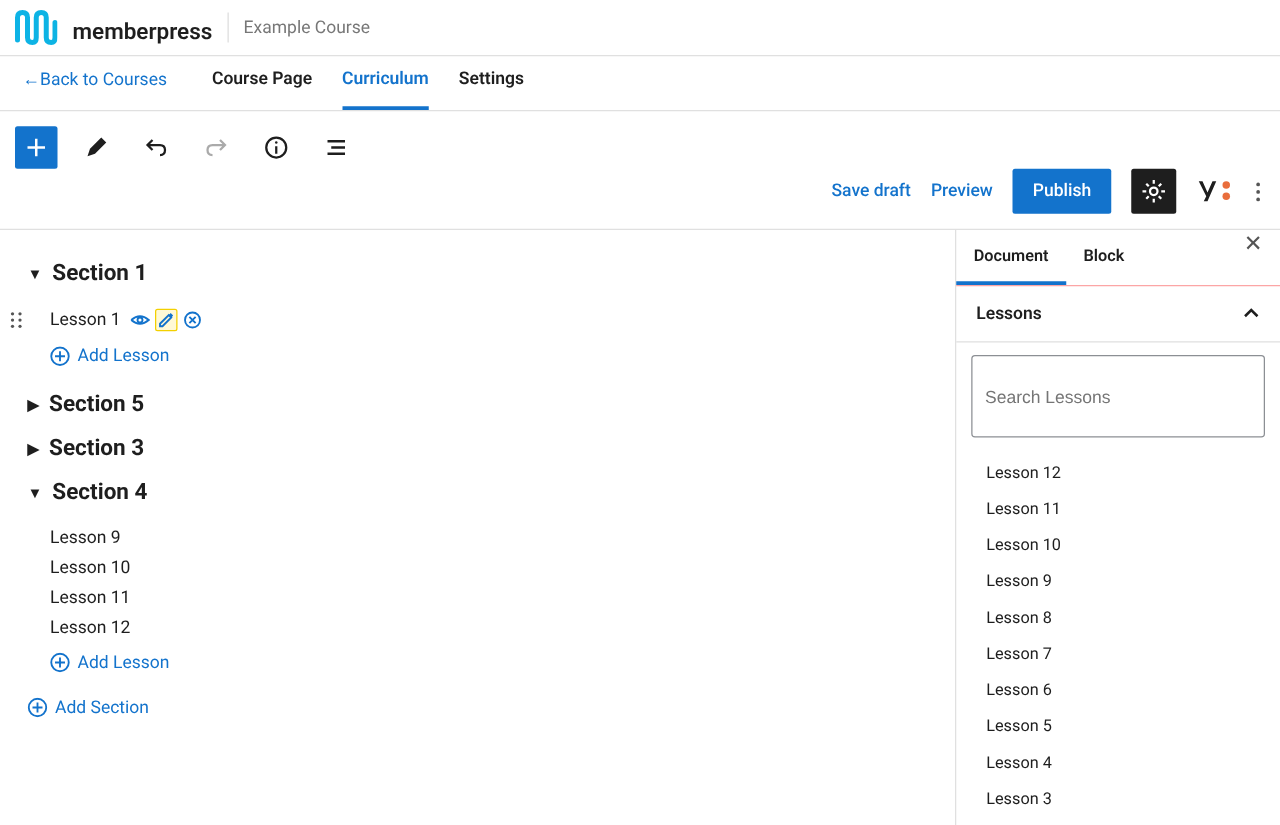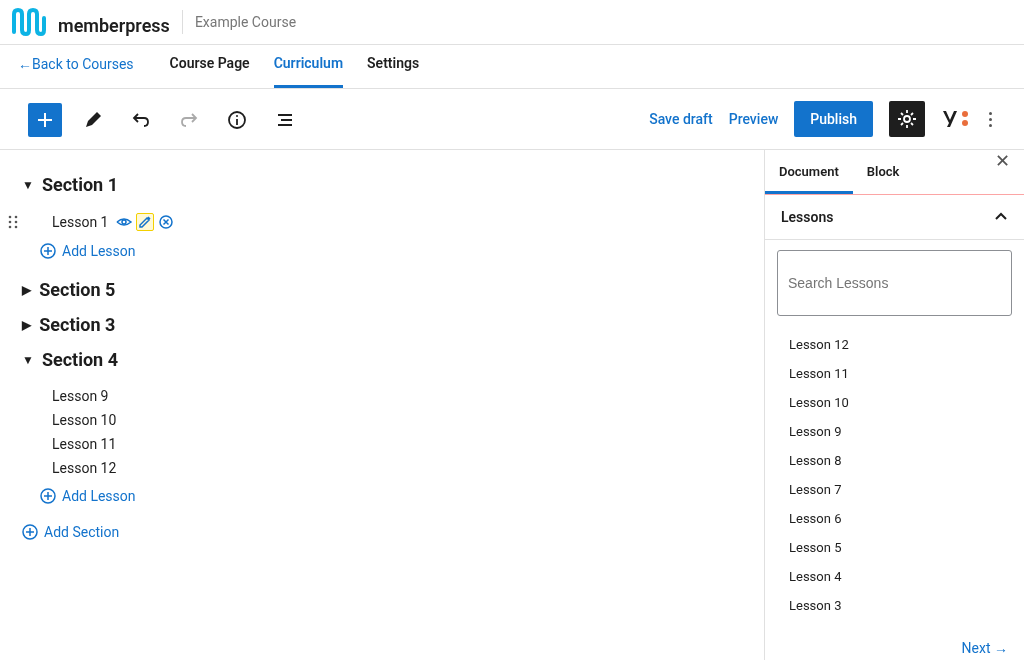--- a/index.html
+++ b/index.html
@@ -7,40 +7,40 @@
   .header { display: flex; align-items: center; padding: 8px 12px; border-bottom: 1px solid #e0e0e0; }
   .logo-group { display: flex; align-items: flex-end; gap: 8px; }
   .brand-name { font-size: 18px; font-weight: 600; color: #1e1e1e; margin-left: 4px; }
   .divider-v { width: 1px; height: 24px; background: #ddd; margin: 0 12px; }
   .course-title { color: #777; font-size: 14px; }
   .subheader { display: flex; align-items: flex-end; padding: 0 18px; border-bottom: 1px solid #e0e0e0; }
   .back-link { color: #1373cc; font-size: 14px; cursor: pointer; display: flex; align-items: center; padding-bottom: 16px; margin-right: 36px; }
   .tabs { display: flex; gap: 24px; }
   .tab { font-weight: 600; font-size: 14px; padding: 10px 0 14px; color: #1e1e1e; cursor: pointer; border-bottom: 3px solid transparent; }
   .tab.active { color: #1373cc; border-bottom-color: #1373cc; }
-  .toolbar { display: flex; align-items: flex-end; padding: 12px 28px; border-bottom: 1px solid #e0e0e0; }
+  .toolbar { display: flex; align-items: flex-start; padding: 12px 12px; border-bottom: 1px solid #e0e0e0; flex-direction: column; }
   .tool-left { display: flex; align-items: center; gap: 14px; }
   .btn-square { width: 34px; height: 34px; display: flex; align-items: center; justify-content: center; cursor: pointer; }
   .btn-add { background: #1373cc; color: #fff; border-radius: 2px; }
   .tool-icon { color: #1e1e1e; }
   .tool-icon.disabled { color: #aaa; }
   .tool-right { margin-left: auto; display: flex; align-items: center; gap: 16px; }
   .link-btn { color: #1373cc; font-size: 14px; cursor: pointer; font-weight: 500; }
   .btn-primary { background: #1373cc; color: #fff; padding: 10px 16px; font-size: 14px; cursor: pointer; border-radius: 2px; font-weight: 500; }
   .btn-dark { background: #1e1e1e; color: #fff; width: 36px; height: 36px; display:flex; align-items:center; justify-content:center; border-radius:2px; cursor:pointer;}
   .yoast-ind { display:flex; align-items:center; gap:2px; cursor:pointer;}
   .dots { display:flex; flex-direction:column; gap:3px; cursor:pointer; padding: 4px;}
   .dots span { width:3px; height:3px; background:#555; border-radius:50%;}
   .body { display: flex; height: calc(660px - 130px); }
   .main { flex: 1; padding: 24px 22px; overflow-y: auto; }
   .section-header { display:flex; align-items:center; gap:8px; font-size:18px; font-weight:700; margin-bottom:14px; cursor:pointer;}
   .caret { font-size:12px; }
   .lesson-row { display:flex; align-items:center; padding: 4px 0 4px 18px; font-size:14px; position:relative;}
   .drag-handle { position:absolute; left:-14px; top:6px; color:#555; cursor:grab;}
-  .lesson-text { margin-right: 8px; margin-left: 12px; }
+  .lesson-text { margin-right: 8px; }
   .lesson-actions { display:flex; align-items:center; gap:4px; }
   .icon-eye { color:#1373cc; }
   .icon-edit { color:#1373cc; border:1px solid #f3d000; padding:1px; border-radius:2px; background:#fff9d6;}
   .icon-remove { color:#1373cc; }
   .add-link { display:flex; align-items:center; gap:6px; color:#1373cc; font-size:14px; margin:8px 0 20px 18px; cursor:pointer;}
   .add-section-link { display:flex; align-items:flex-end; gap:6px; color:#1373cc; font-size:14px; margin-top:12px; cursor:pointer;}
   .section-collapsed { margin-bottom:14px; }
   .sidebar { width: 260px; border-left:1px solid #e0e0e0; display:flex; flex-direction:column; }
   .side-tabs { display:flex; align-items:flex-start; border-bottom:1px solid #fca5a5; }
   .side-tab { padding: 14px 14px 12px; font-size:13px; font-weight:600; cursor:pointer; border-bottom:3px solid transparent;}

